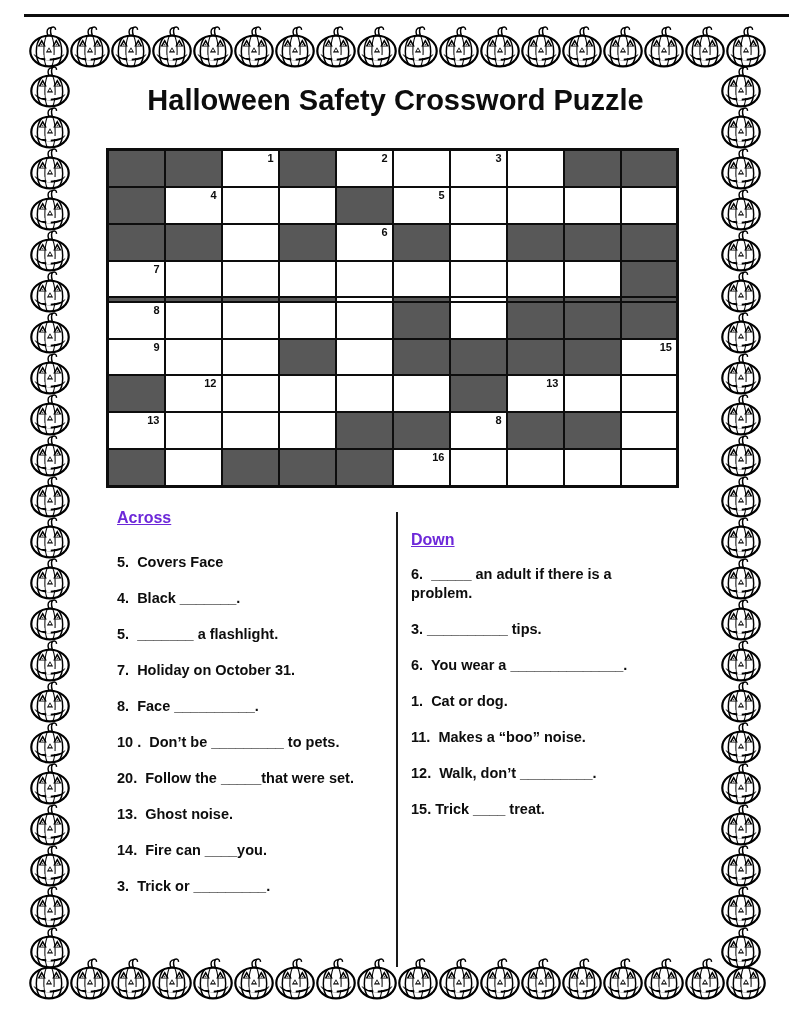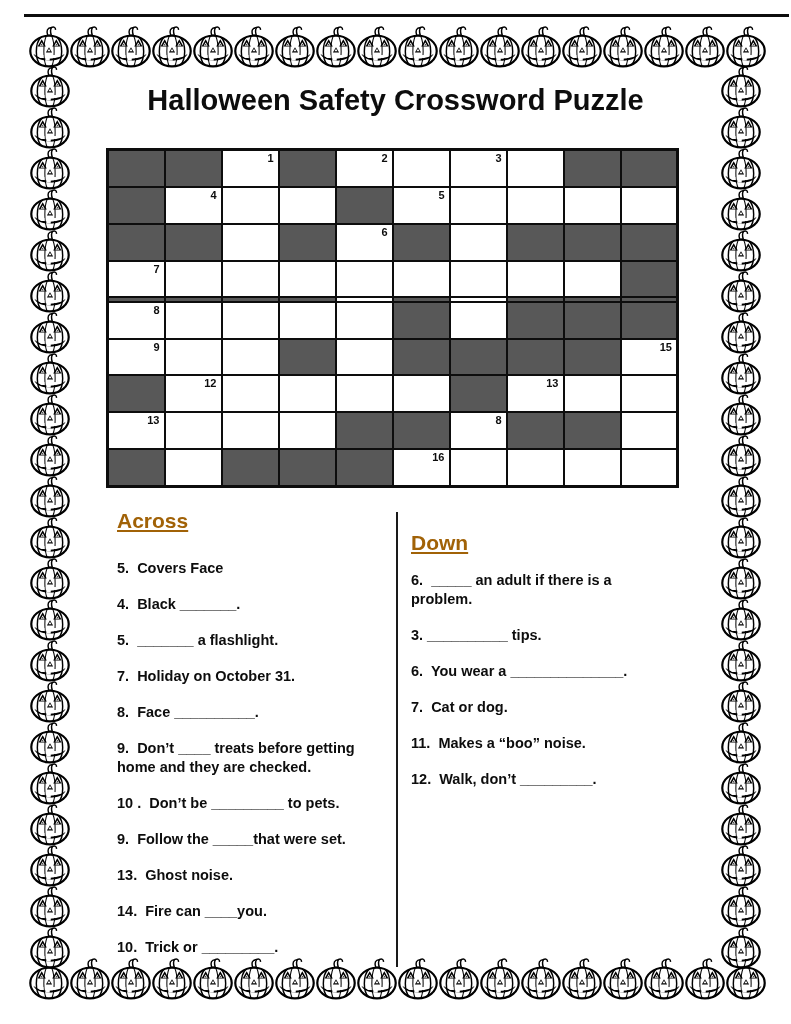--- a/index.html
+++ b/index.html
@@ -29,22 +29,22 @@
   }
   .xword td.dark { background:#585858; }
   .xword .cellnum {
     display:block; text-align:right; padding:2px 4px 0 0;
     font-size:11px; font-weight:bold; line-height:1; color:#0d0d0d;
   }
   .clues { position:absolute; }
   .clues-across { left:117px; top:509px; width:272px; }
   .clues-down  { left:411px; top:531px; width:262px; }
   .clue-heading {
-    font-size:21px; font-weight:bold; text-decoration:underline;
-    color:#a16207; margin-bottom:26px;
+    font-size:16px; font-weight:bold; text-decoration:underline;
+    color:#6d28d9; margin-bottom:26px;
   }
   .clues-across .clue-heading { margin-bottom:26px; }
   .clues-down  .clue-heading { margin-bottom:16px; }
   .clue {
     font-size:14.5px; font-weight:bold; color:#0d0d0d;
     line-height:18.5px; margin-bottom:17.5px;
     white-space:pre-wrap;
   }
   .col-divider {
     position:absolute; left:396px; top:512px; width:2px; height:455px;
@@ -2539,38 +2539,37 @@
   </table>
 
   <div class="clues clues-across">
     <div class="clue-heading">Across</div>
     <div id="across-list">
         <p class="clue">5.  Covers Face</p>
         <p class="clue">4.  Black _______.</p>
         <p class="clue">5.  _______ a flashlight.</p>
         <p class="clue">7.  Holiday on October 31.</p>
         <p class="clue">8.  Face __________.</p>
-        <p class="clue">9.  Don’t ____ treats before getting
-home and they are checked.</p>
         <p class="clue">10 .  Don’t be _________ to pets.</p>
-        <p class="clue">9.  Follow the _____that were set.</p>
+        <p class="clue">20.  Follow the _____that were set.</p>
         <p class="clue">13.  Ghost noise.</p>
         <p class="clue">14.  Fire can ____you.</p>
-        <p class="clue">10.  Trick or _________.</p>
+        <p class="clue">3.  Trick or _________.</p>
       </div>
   </div>
 
   <div class="col-divider"></div>
 
   <div class="clues clues-down">
     <div class="clue-heading">Down</div>
     <div id="down-list">
         <p class="clue">6.  _____ an adult if there is a
 problem.</p>
         <p class="clue">3. __________ tips.</p>
         <p class="clue">6.  You wear a ______________.</p>
-        <p class="clue">7.  Cat or dog.</p>
+        <p class="clue">1.  Cat or dog.</p>
         <p class="clue">11.  Makes a “boo” noise.</p>
         <p class="clue">12.  Walk, don’t _________.</p>
+        <p class="clue">15. Trick ____ treat.</p>
       </div>
   </div>
 
 </div>
 
 </body></html>

